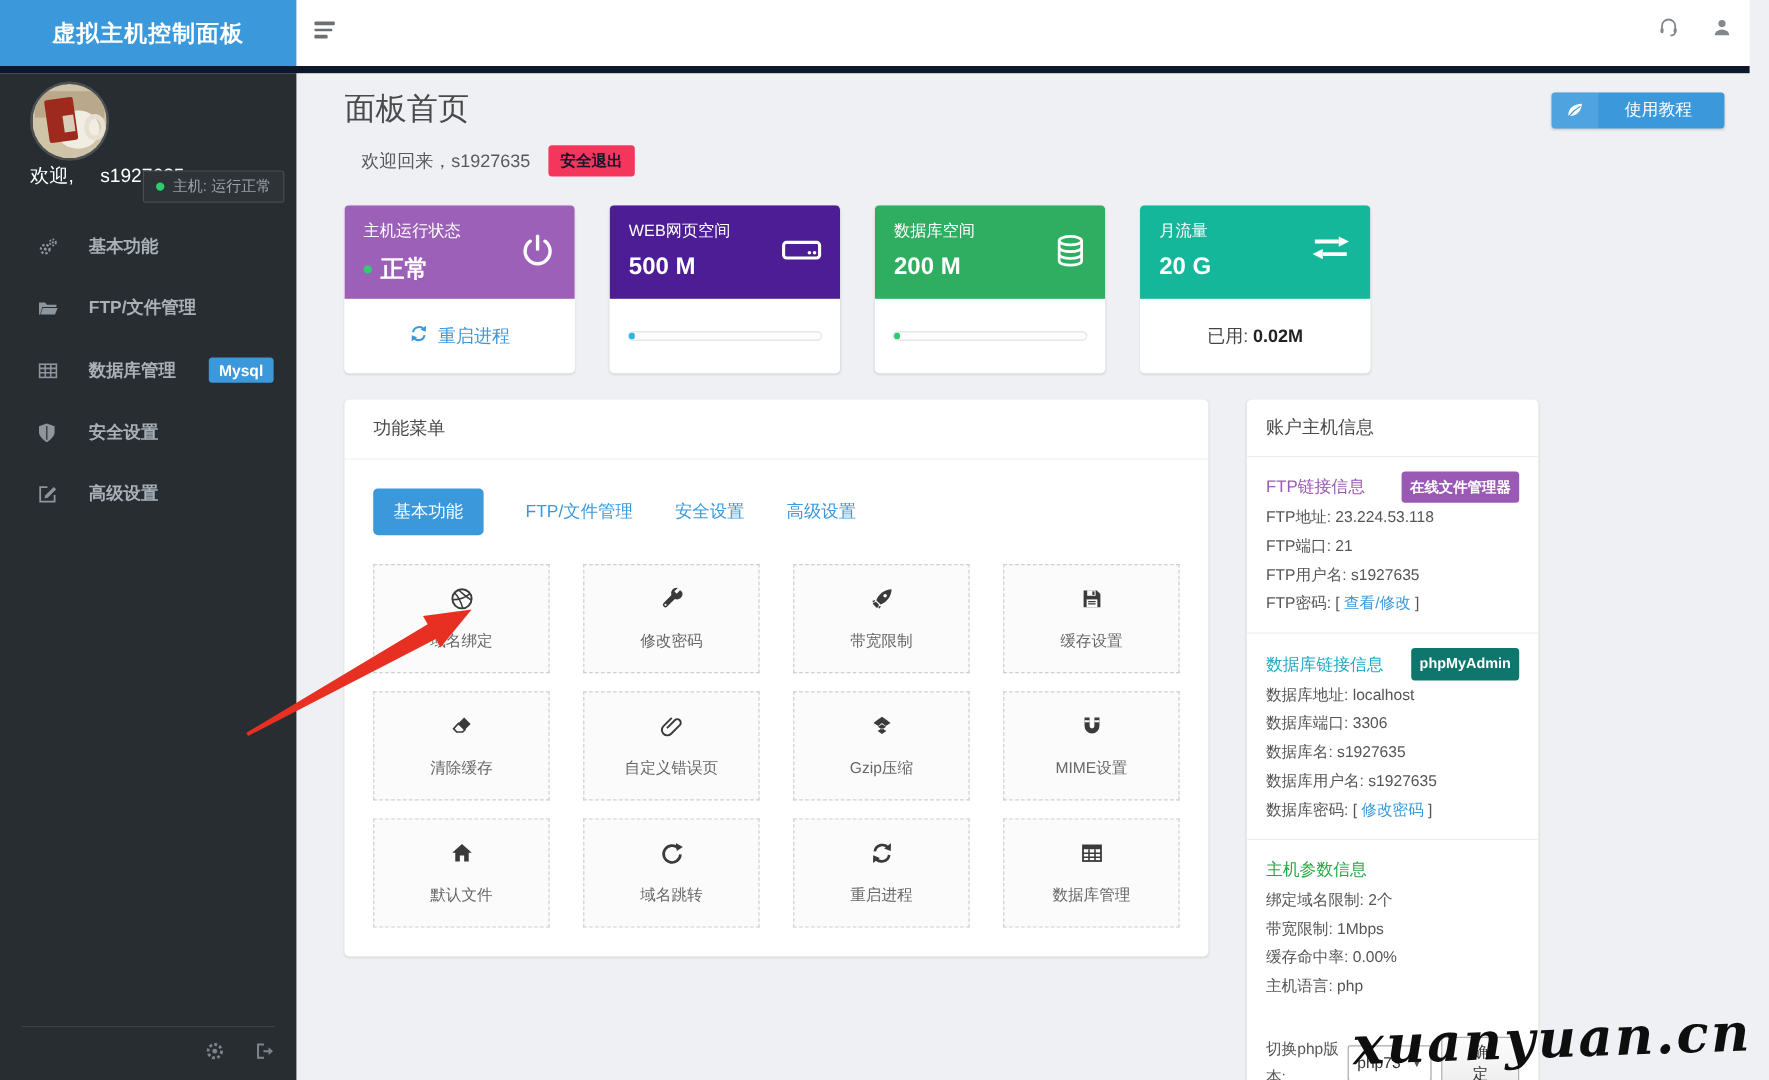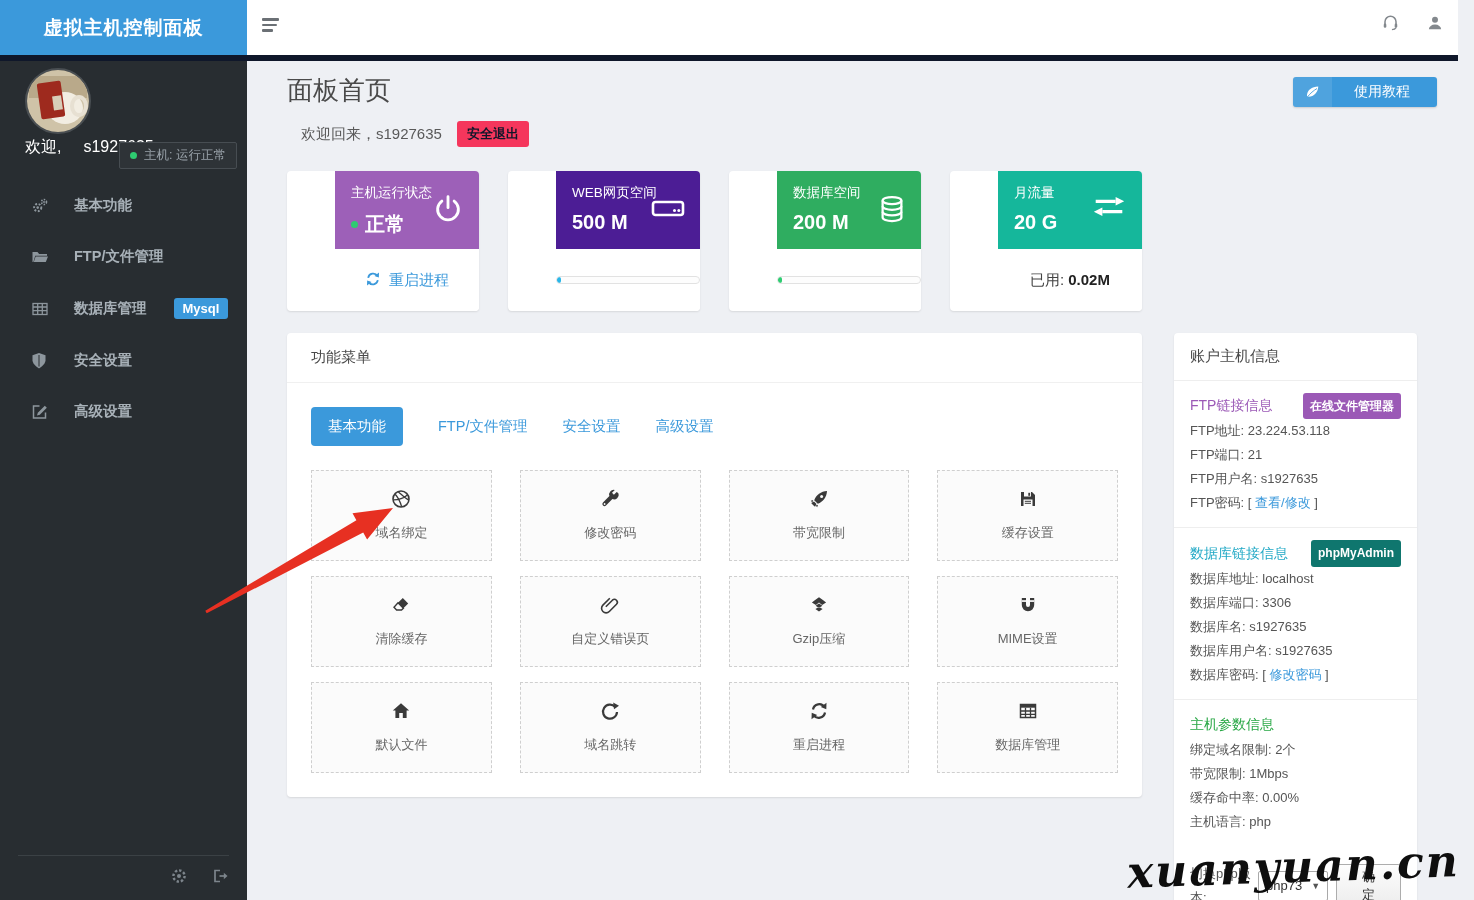--- a/index.html
+++ b/index.html
@@ -33,38 +33,38 @@
   .main{position:absolute;left:247px;top:55px;right:0;bottom:0;background:#eef0f4;}
   .page-title{position:absolute;left:40px;top:18px;margin:0;font-size:26px;font-weight:400;color:#4a4a4a;}
   .welcome-row{position:absolute;left:40px;top:66px;display:flex;align-items:center;gap:15px;font-size:15px;color:#595959;margin-left:14px;}
   .logout-badge{background:#f5365c;color:#0f172a;font-size:13px;font-weight:bold;padding:4px 10px;border-radius:3px;cursor:pointer;}
   .tutorial-btn{position:absolute;right:37px;top:22px;display:flex;background:#3b99db;border-radius:3px;overflow:hidden;
     color:#fff;cursor:pointer;box-shadow:0 1px 2px rgba(0,0,0,.15);}
   .tutorial-btn .iconseg{padding:6px 11px;background:rgba(255,255,255,.10);display:flex;align-items:center;}
   .tutorial-btn .textseg{padding:6px 27px 6px 22px;font-size:14px;display:flex;align-items:center;}
   
   .cards-row{position:absolute;left:40px;top:116px;width:855px;display:flex;gap:29px;}
-  .card{width:192px;background:#fff;border-radius:4px;box-shadow:0 1px 2px rgba(0,0,0,.10);overflow:hidden;padding-left:48px;}
+  .card{width:192px;background:#fff;border-radius:4px;box-shadow:0 1px 2px rgba(0,0,0,.10);overflow:hidden;}
   .card-top{height:78px;padding:13px 16px;box-sizing:border-box;color:#fff;position:relative;}
   .card-title{font-size:13.5px;}
   .card-value{font-size:20px;font-weight:bold;margin-top:9px;display:flex;align-items:center;gap:7px;}
   .card-value .dot{width:7px;height:7px;background:#2ecc71;}
   .card-icon{position:absolute;right:14px;top:22px;}
   .card-bottom{height:62px;display:flex;align-items:center;justify-content:center;background:#fff;}
   .restart-link{color:#3b99db;font-size:15px;display:flex;align-items:center;gap:8px;cursor:pointer;text-decoration:none;}
   .progress-track{width:160px;height:6px;border:1px solid #e2e2e2;border-radius:4px;background:#fdfdfd;overflow:hidden;}
   .progress-fill{height:100%;border-radius:4px;}
   .fill-blue{background:#29b6e8;}
   .fill-green{background:#2ecc71;}
   .used-text{font-size:15px;color:#444;}
   .used-text b{color:#222;margin-left:4px;}
   
   .main-row{position:absolute;left:40px;top:278px;display:flex;gap:32px;align-items:flex-start;}
   .panel{background:#fff;border-radius:4px;box-shadow:0 1px 2px rgba(0,0,0,.10);}
-  .fm-panel{width:855px;}
+  .fm-panel{width:720px;}
   .fm-header{padding:15px 24px;font-size:15px;color:#4a4a4a;border-bottom:1px solid #f0f0f0;}
   .fm-body{padding:24px;}
   .tabs{display:flex;align-items:center;gap:35px;}
   .tab{font-size:14.5px;color:#3b99db;cursor:pointer;}
   .tab.active{background:#3b99db;color:#fff;padding:10px 17px;border-radius:4px;}
   .tile-grid{margin-top:24px;display:grid;grid-template-columns:repeat(4,1fr);column-gap:28px;row-gap:15px;}
   .tile{height:89px;border:1px dashed #cfcfcf;background:#fbfbfb;display:flex;flex-direction:column;
     align-items:center;justify-content:center;gap:11px;cursor:pointer;color:#3a3a3a;}
   .tile-label{font-size:13px;color:#666;}
   

